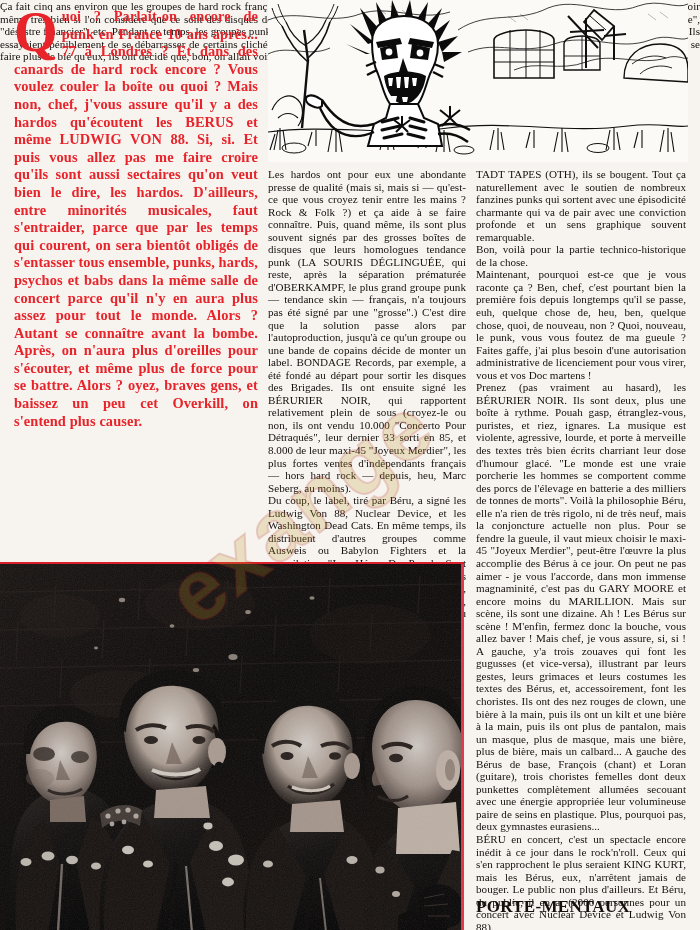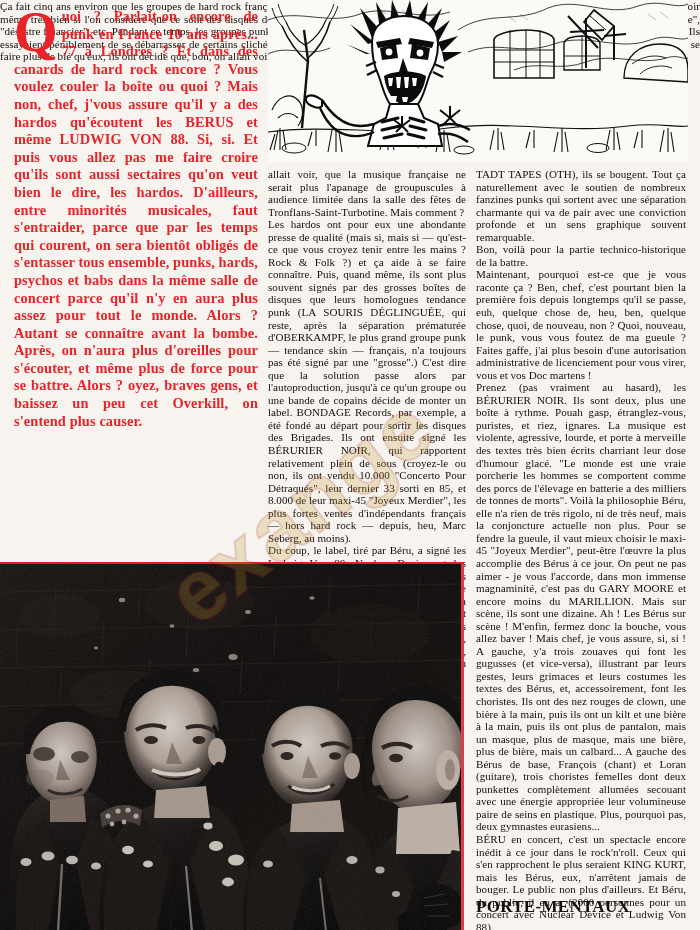--- a/index.html
+++ b/index.html
@@ -317,30 +317,29 @@
   <div class="col col-left">
     <p class="intro"><span class="dropcap">Q</span><span>uoi ? Parlait-on encore de punk en France 10 ans après... 77 à Londres ? Et dans des canards de hard rock encore ? Vous voulez couler la boîte ou quoi ? Mais non, chef, j'vous assure qu'il y a des hardos qu'écoutent les BERUS et même LUDWIG VON 88. Si, si. Et puis vous allez pas me faire croire qu'ils sont aussi sectaires qu'on veut bien le dire, les hardos. D'ailleurs, entre minorités musicales, faut s'entraider, parce que par les temps qui courent, on sera bientôt obligés de s'entasser tous ensemble, punks, hards, psychos et babs dans la même salle de concert parce qu'il n'y en aura plus assez pour tout le monde. Alors ? Autant se connaître avant la bombe. Après, on n'aura plus d'oreilles pour s'écouter, et même plus de force pour se battre. Alors ? oyez, braves gens, et baissez un peu cet Overkill, on s'entend plus causer.</span></p>
   </div>
 
   <div class="body-text">
     <p>Ça fait cinq ans environ que les groupes de hard rock français se multiplient, font des concerts, sortent des disques et les vendent relativement bien — voir même très bien si l'on considère que ce sont des disques de "rock français", une terminologie que l'on a toujours tendance à associer à "succès d'estime", "désastre financier", etc. Pendant ce temps, les groupes punks français sortent aussi des disques (mais beaucoup moins) et vendent aussi (quasiment rien). Ils essayaient péniblement de se débarrasser de certains clichés gluants qui leur collent à la peau et au riff. Comme ils en avaient marre de voir les hardos se faire plus de blé qu'eux, ils ont décidé que, bon, on allait voir ce qu'on</p>
   </div>
 
   <div class="col col-mid">
     <div class="body-text">
-      <p>allait voir, que la musique française ne serait plus l'apanage de groupuscules à audience limitée dans la salle des fêtes de Tronflans-Saint-Turbotine. Mais comment ?</p>
       <p>Les hardos ont pour eux une abondante presse de qualité (mais si, mais si — qu'est-ce que vous croyez tenir entre les mains ? Rock &amp; Folk ?) et ça aide à se faire connaître. Puis, quand même, ils sont plus souvent signés par des grosses boîtes de disques que leurs homologues tendance punk (LA SOURIS DÉGLINGUÉE, qui reste, après la séparation prématurée d'OBERKAMPF, le plus grand groupe punk — tendance skin — français, n'a toujours pas été signé par une "grosse".) C'est dire que la solution passe alors par l'autoproduction, jusqu'à ce qu'un groupe ou une bande de copains décide de monter un label. BONDAGE Records, par exemple, a été fondé au départ pour sortir les disques des Brigades. Ils ont ensuite signé les BÉRURIER NOIR, qui rapportent relativement plein de sous (croyez-le ou non, ils ont vendu 10.000 "Concerto Pour Détraqués", leur dernier 33 sorti en 85, et 8.000 de leur maxi-45 "Joyeux Merdier", les plus fortes ventes d'indépendants français — hors hard rock — depuis, heu, Marc Seberg, au moins).</p>
       <p>Du coup, le label, tiré par Béru, a signé les Ludwig Von 88, Nuclear Device, et les Washington Dead Cats. En même temps, ils distribuent d'autres groupes comme Ausweis ou Babylon Fighters et la compilation "Les Héros Du Peuple Sont Immortels". Tout ça pour dire qu'ils s'appellent BONDAGE Records, GOUGNAF MOUVEMENT (les RATS, PARABELLUM, HOT PANTS) ou KRONCH-</p>
     </div>
   </div>
 
   <div class="col col-right">
     <div class="body-text">
-      <p>TADT TAPES (OTH), ils se bougent. Tout ça naturellement avec le soutien de nombreux fanzines punks qui sortent avec une séparation charmante qui va de pair avec une conviction profonde et un sens graphique souvent remarquable.</p>
-      <p>Bon, voilà pour la partie technico-historique de la battre.</p>
+      <p>TADT TAPES (OTH), ils se bougent. Tout ça naturellement avec le soutien de nombreux fanzines punks qui sortent avec une épisodicité charmante qui va de pair avec une conviction profonde et un sens graphique souvent remarquable.</p>
+      <p>Bon, voilà pour la partie technico-historique de la chose.</p>
       <p>Maintenant, pourquoi est-ce que je vous raconte ça ? Ben, chef, c'est pourtant bien la première fois depuis longtemps qu'il se passe, euh, quelque chose de, heu, ben, quelque chose, quoi, de nouveau, non ? Quoi, nouveau, le punk, vous vous foutez de ma gueule ? Faites gaffe, j'ai plus besoin d'une autorisation administrative de licenciement pour vous virer, vous et vos Doc martens !</p>
       <p>Prenez (pas vraiment au hasard), les BÉRURIER NOIR. Ils sont deux, plus une boîte à rythme. Pouah gasp, étranglez-vous, puristes, et riez, ignares. La musique est violente, agressive, lourde, et porte à merveille des textes très bien écrits charriant leur dose d'humour glacé. "Le monde est une vraie porcherie les hommes se comportent comme des porcs de l'élevage en batterie a des milliers de tonnes de morts". Voilà la philosophie Béru, elle n'a rien de très rigolo, ni de très neuf, mais la conjoncture actuelle non plus. Pour se fendre la gueule, il vaut mieux choisir le maxi-45 "Joyeux Merdier", peut-être l'œuvre la plus accomplie des Bérus à ce jour. On peut ne pas aimer - je vous l'accorde, dans mon immense magnaminité, c'est pas du GARY MOORE et encore moins du MARILLION. Mais sur scène, ils sont une dizaine. Ah ! Les Bérus sur scène ! M'enfin, fermez donc la bouche, vous allez baver ! Mais chef, je vous assure, si, si ! A gauche, y'a trois zouaves qui font les gugusses (et vice-versa), illustrant par leurs gestes, leurs grimaces et leurs costumes les textes des Bérus, et, accessoirement, font les choristes. Ils ont des nez rouges de clown, une bière à la main, puis ils ont un kilt et une bière à la main, puis ils ont plus de pantalon, mais un masque, plus de masque, mais une bière, plus de bière, mais un calbard... A gauche des Bérus de base, François (chant) et Loran (guitare), trois choristes femelles dont deux punkettes complètement allumées secouant avec une énergie appropriée leur volumineuse paire de seins en plastique. Plus, pourquoi pas, deux gymnastes eurasiens...</p>
       <p>BÉRU en concert, c'est un spectacle encore inédit à ce jour dans le rock'n'roll. Ceux qui s'en rapprochent le plus seraient KING KURT, mais les Bérus, eux, n'arrêtent jamais de bouger. Le public non plus d'ailleurs. Et Béru, du public, il en a. (2000 personnes pour un concert avec Nuclear Device et Ludwig Von 88).</p>
 
     </div>
   </div>
 
   <div class="photo">
     <div class="photo-inner">
       <svg width="464" height="368" viewBox="0 0 464 368" xmlns="http://www.w3.org/2000/svg">

